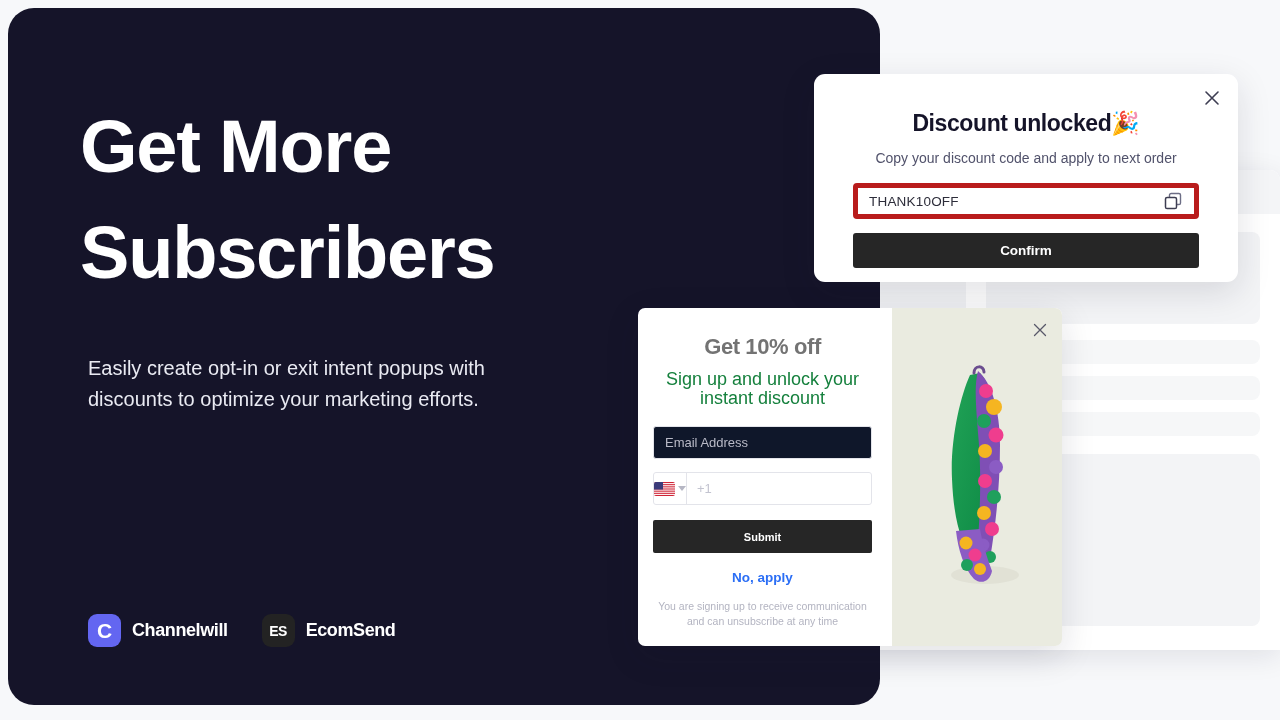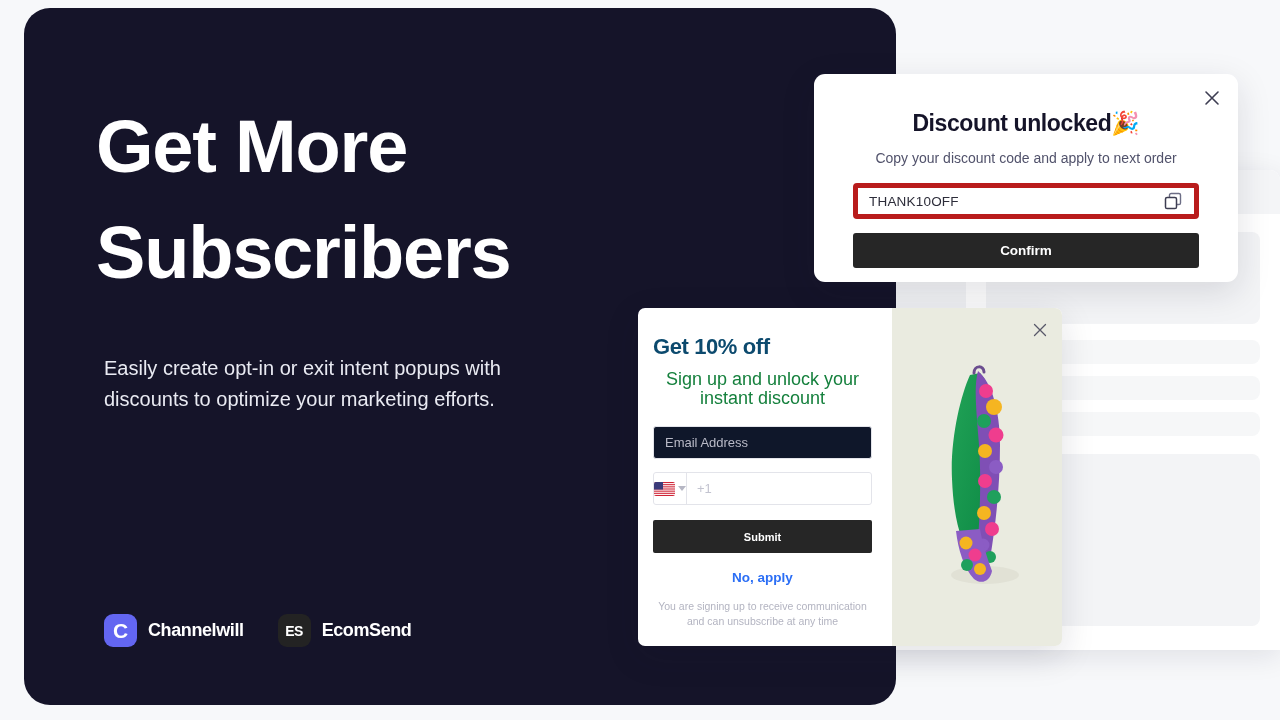--- a/index.html
+++ b/index.html
@@ -32,21 +32,21 @@
   .dot.green { background: #4bdb55; }
   .browser-body { position: relative; height: 436px; background: #fff; }
 
   .sk { position: absolute; background: #f3f4f6; border-radius: 8px; }
   .sk.soft { background: #f6f7f8; }
   .sk.line { height: 12px; border-radius: 6px; background: #f2f3f5; }
 
   
   .hero {
     position: absolute;
-    left: 24px; top: 8px;
+    left: 8px; top: 8px;
     width: 872px; height: 697px;
     background: #151429;
     border-radius: 26px;
     overflow: hidden;
   }
   .hero-title {
     position: absolute; left: 72px; top: 86px;
     width: 560px;
     color: #ffffff;
     font-size: 74px; line-height: 106px;
@@ -119,21 +119,21 @@
     position: absolute;
     left: 638px; top: 308px;
     width: 424px; height: 338px;
     background: #ffffff;
     border-radius: 7px;
     box-shadow: 0 10px 34px rgba(20,20,45,.13);
     display: flex; overflow: hidden;
   }
   .ps-form { width: 254px; padding: 22px 20px 0 15px; position: relative; }
   .ps-title {
-    color: #0c4a6e;
+    text-align: center; color: #737373;
     font-size: 22px; font-weight: 700; letter-spacing: -0.4px;
     margin-top: 4px;
   }
   .ps-sub {
     text-align: center; color: #15803d;
     font-size: 18px; line-height: 19px; margin-top: 10px;
   }
   .ps-email {
     margin-top: 18px; width: 100%; height: 33px;
     border: 1px solid #e3e4ea; border-radius: 3px;

